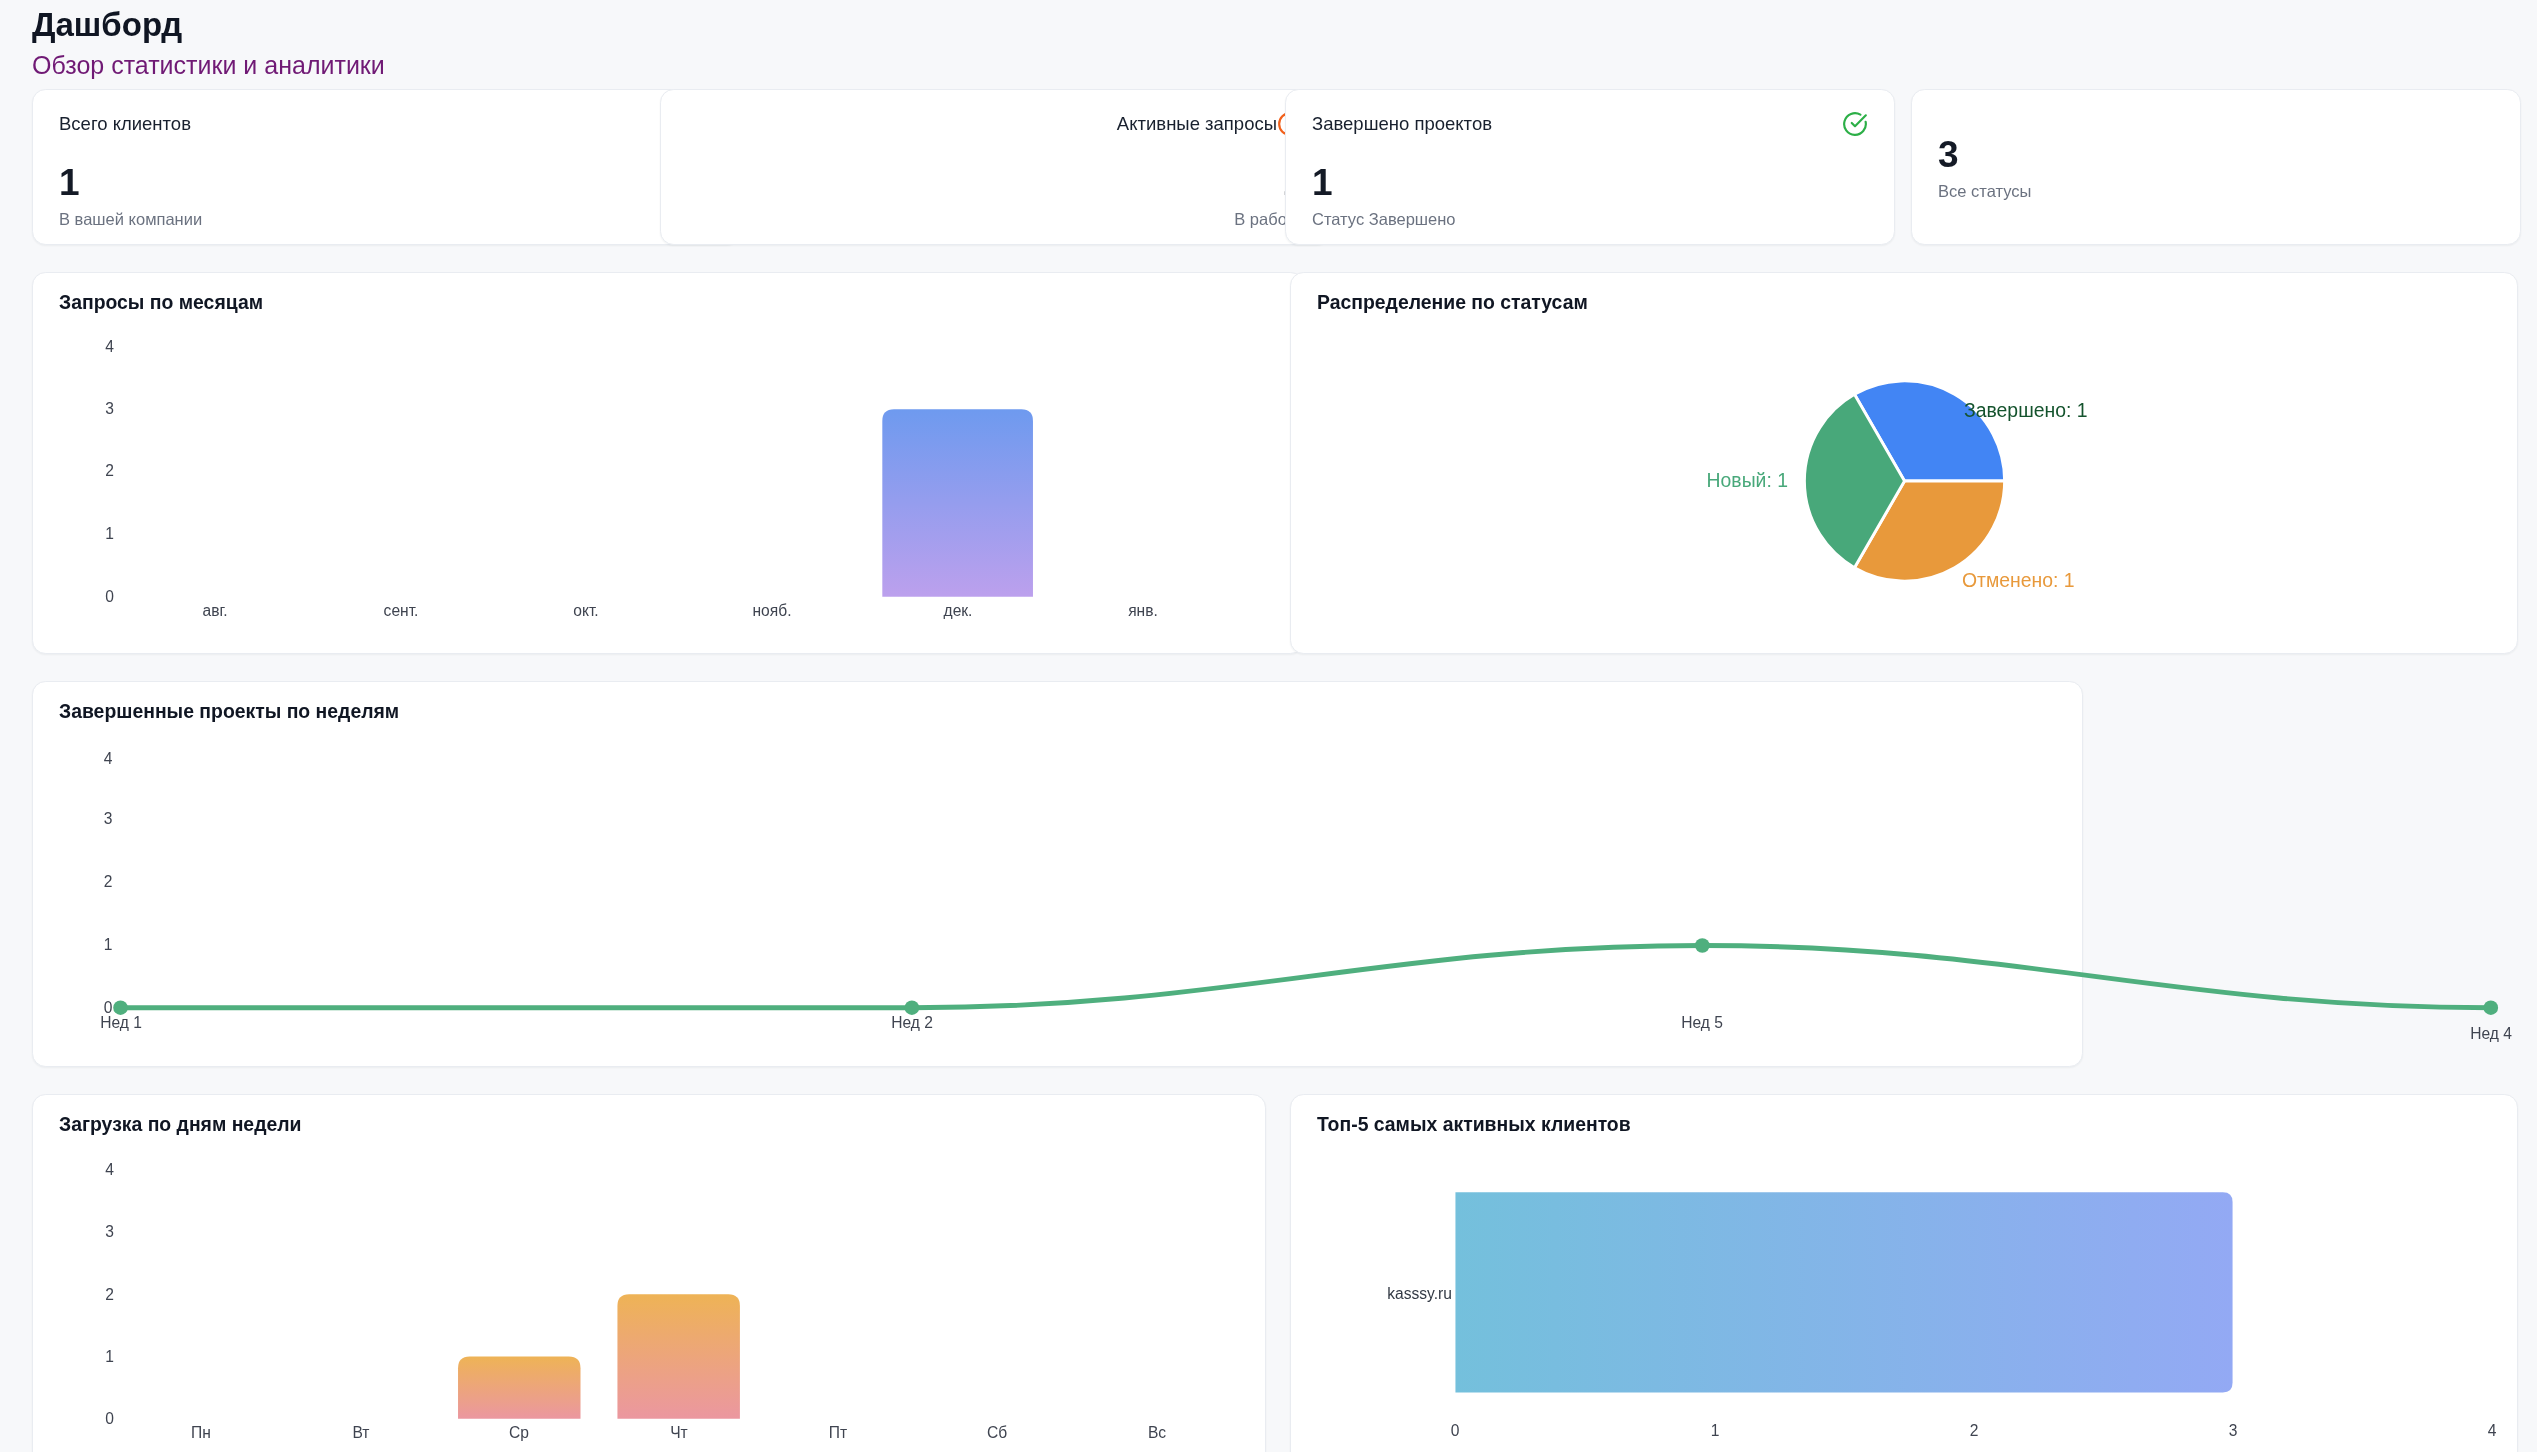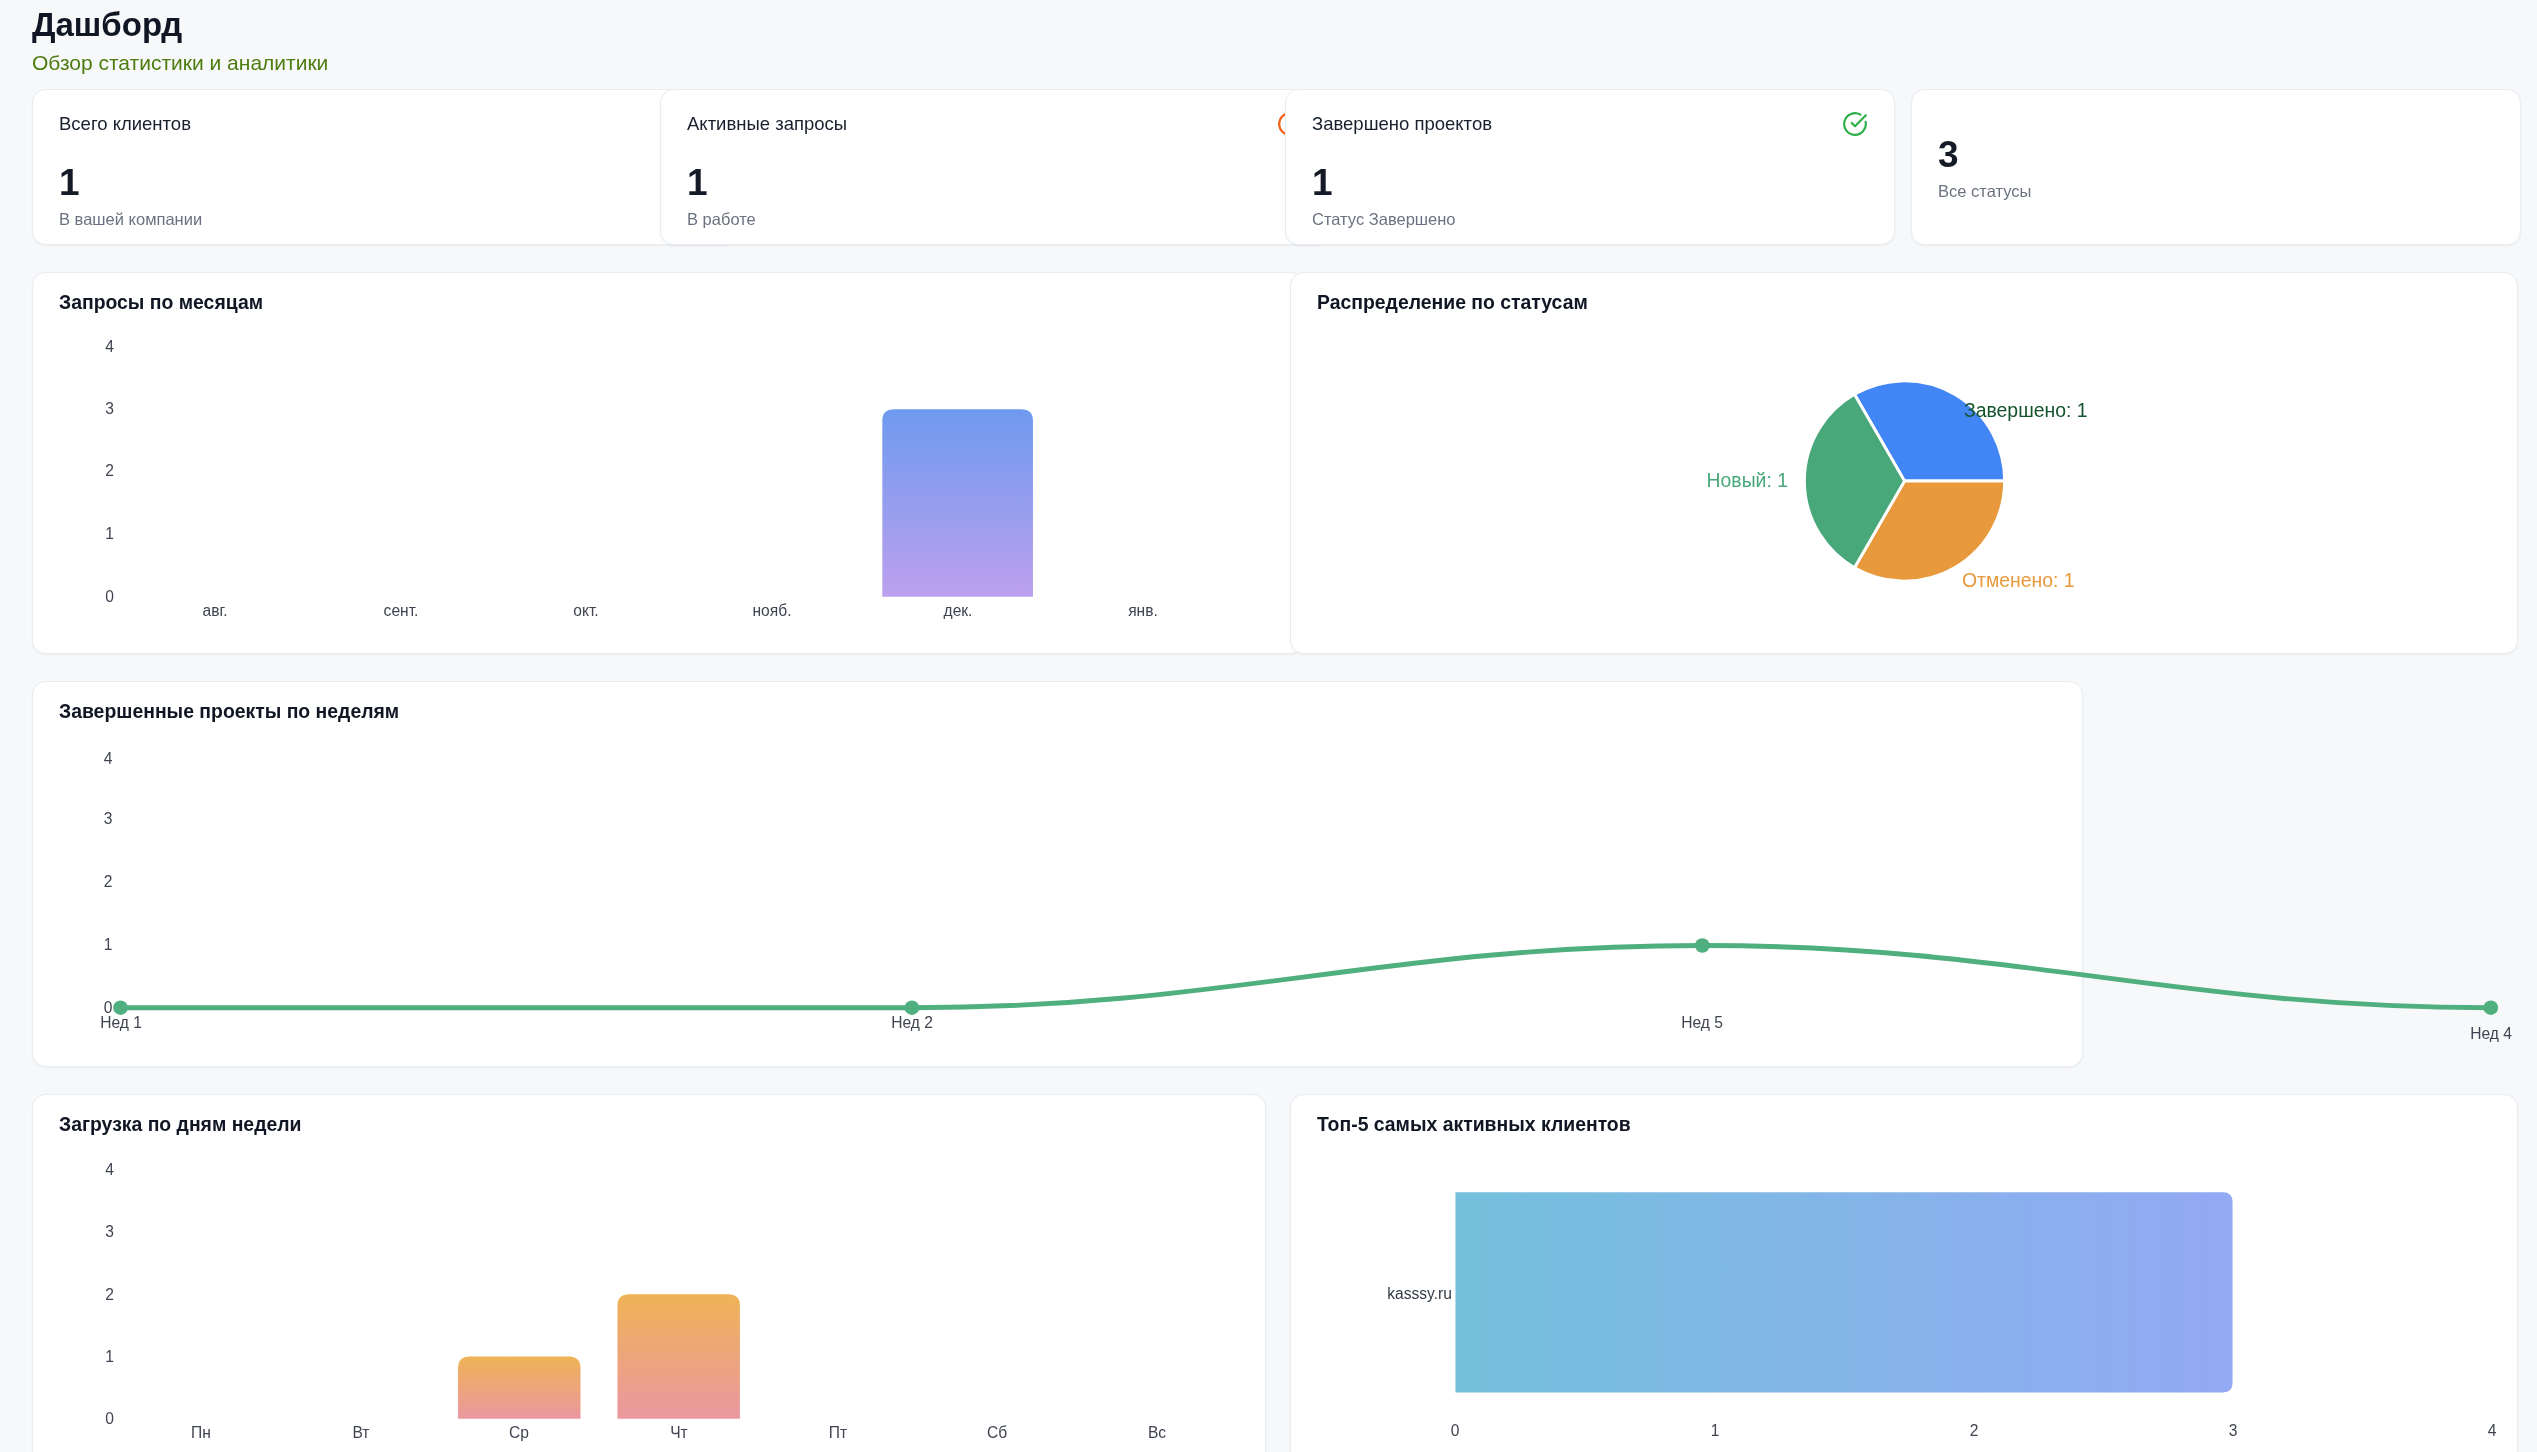--- a/index.html
+++ b/index.html
@@ -5,21 +5,21 @@
   html,body{margin:0;padding:0;}
   body{
     width:2538px;height:1453px;position:relative;overflow:hidden;
     background:#F7F8FA;color:#111827;
     font-family:"Liberation Sans",sans-serif;
   }
   .card{position:absolute;background:#ffffff;border:1px solid #E9ECF1;border-radius:13.6px;
         box-shadow:0 1px 1.9px rgba(23,30,46,.05);box-sizing:border-box;}
   .header{position:absolute;left:32px;top:5.8px;}
   .page-title{margin:0;font-size:33px;font-weight:700;color:#101623;}
-  .page-sub{margin-top:6.8px;font-size:21px;color:#4d7c0f;}
+  .page-sub{margin-top:6.8px;font-size:25px;color:#701a75;}
   .stat{padding:23px 26px;display:flex;flex-direction:column;}
   .stat-top{display:flex;justify-content:space-between;align-items:flex-start;}
   .stat-label{font-size:18.5px;font-weight:500;color:#18202e;}
   .stat-icon{flex:0 0 auto;margin-top:-1.9px;}
   .stat-value{font-size:37px;font-weight:700;color:#141a26;line-height:1;margin-top:23px;}
   .stat-note{font-size:16.5px;color:#6B7280;margin-top:8.8px;}
   .chart-title{position:absolute;left:26px;top:17.5px;font-size:19.4px;font-weight:700;color:#101623;white-space:nowrap;}
   .plot{position:absolute;left:0;top:0;}
   .tick{position:absolute;font-size:15.6px;color:#3f4450;line-height:19.4px;}
   .yt{width:58px;text-align:right;}
@@ -45,21 +45,21 @@
           <circle cx="9" cy="7" r="4"></circle>
         <path d="M22 21v-2a4 4 0 0 0-3-3.87"></path>
           <path d="M16 3.13a4 4 0 0 1 0 7.75"></path>
       </svg>
     </span>
   </div>
   <div class="stat-value">1</div>
   <div class="stat-note">В вашей компании</div>
 </div>
 
-<div class="card stat" style="left:660px;top:89px;width:670px;height:156px;">
+<div class="card stat" style="left:660px;top:89px;width:670px;height:156px;align-items:flex-end;">
   <div class="stat-top">
     <span class="stat-label">Активные запросы</span>
     <span class="stat-icon">
       <svg width="26" height="26" viewBox="0 0 24 24" fill="none" stroke="currentColor" stroke-width="2" stroke-linecap="round" stroke-linejoin="round" color="#F2611C">
         <circle cx="12" cy="12" r="10"></circle>
           <polyline points="12 6 12 12 16 14"></polyline>
       </svg>
     </span>
   </div>
   <div class="stat-value">1</div>

